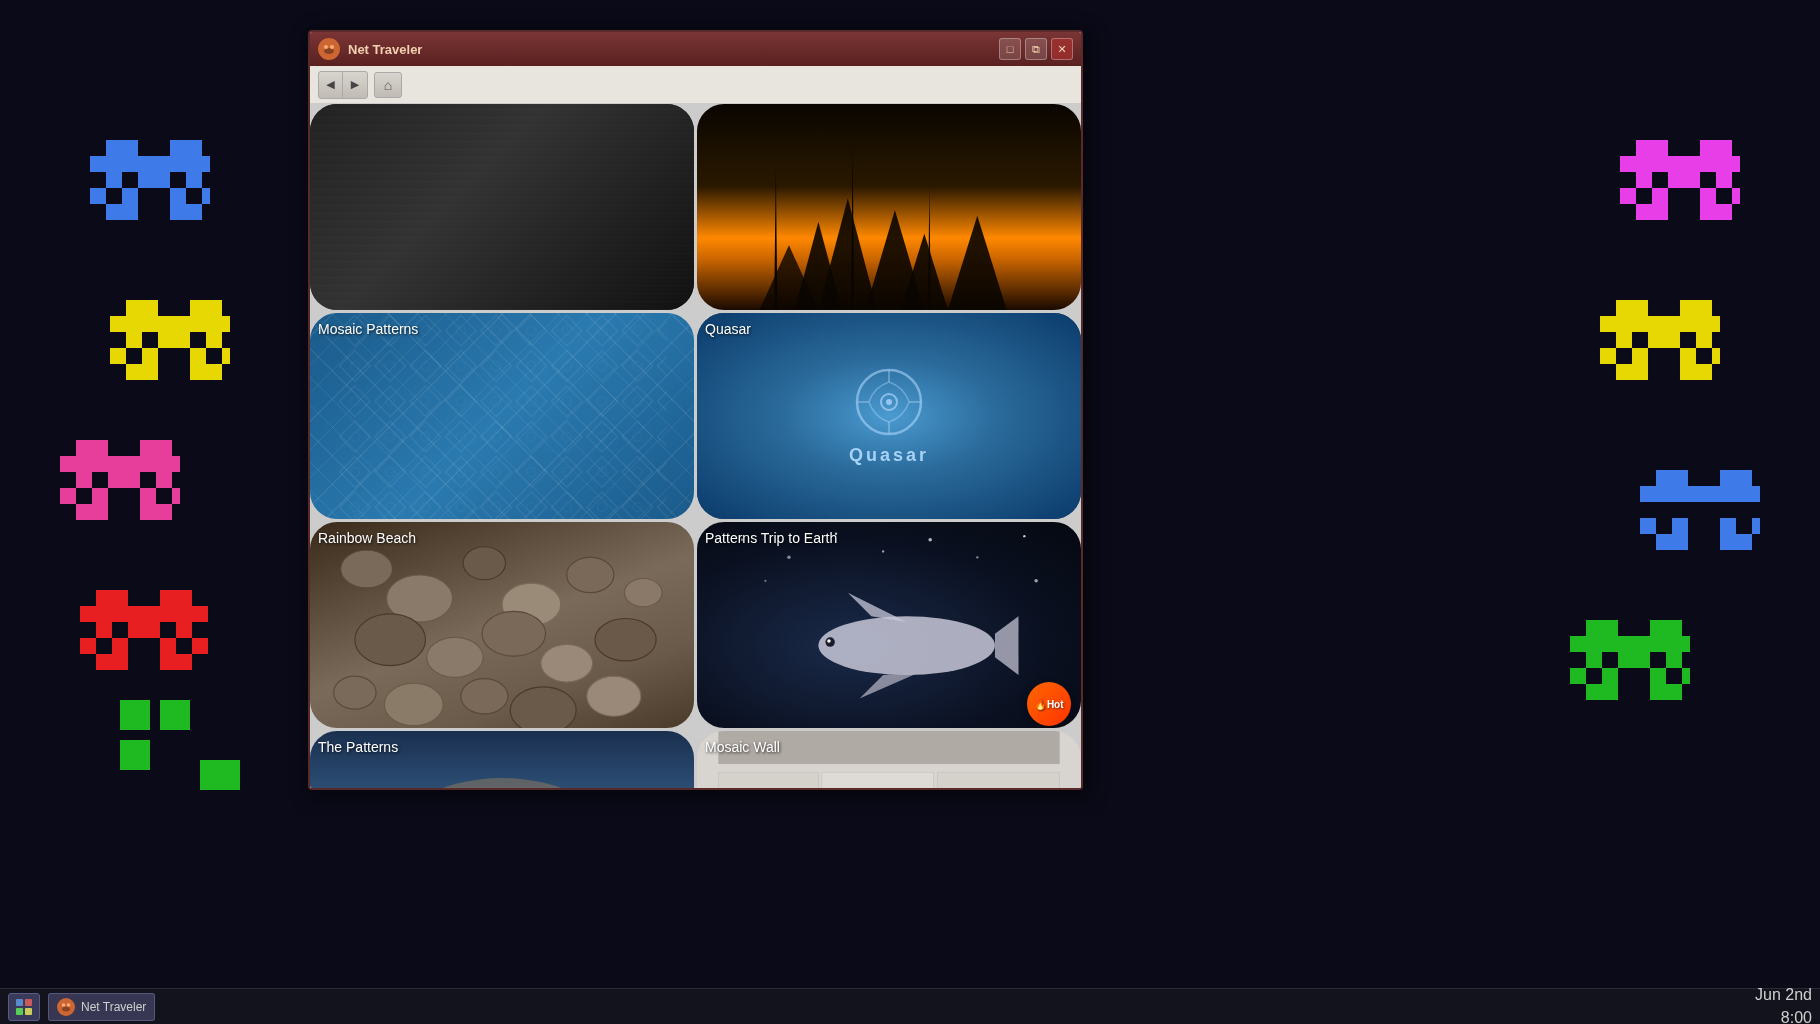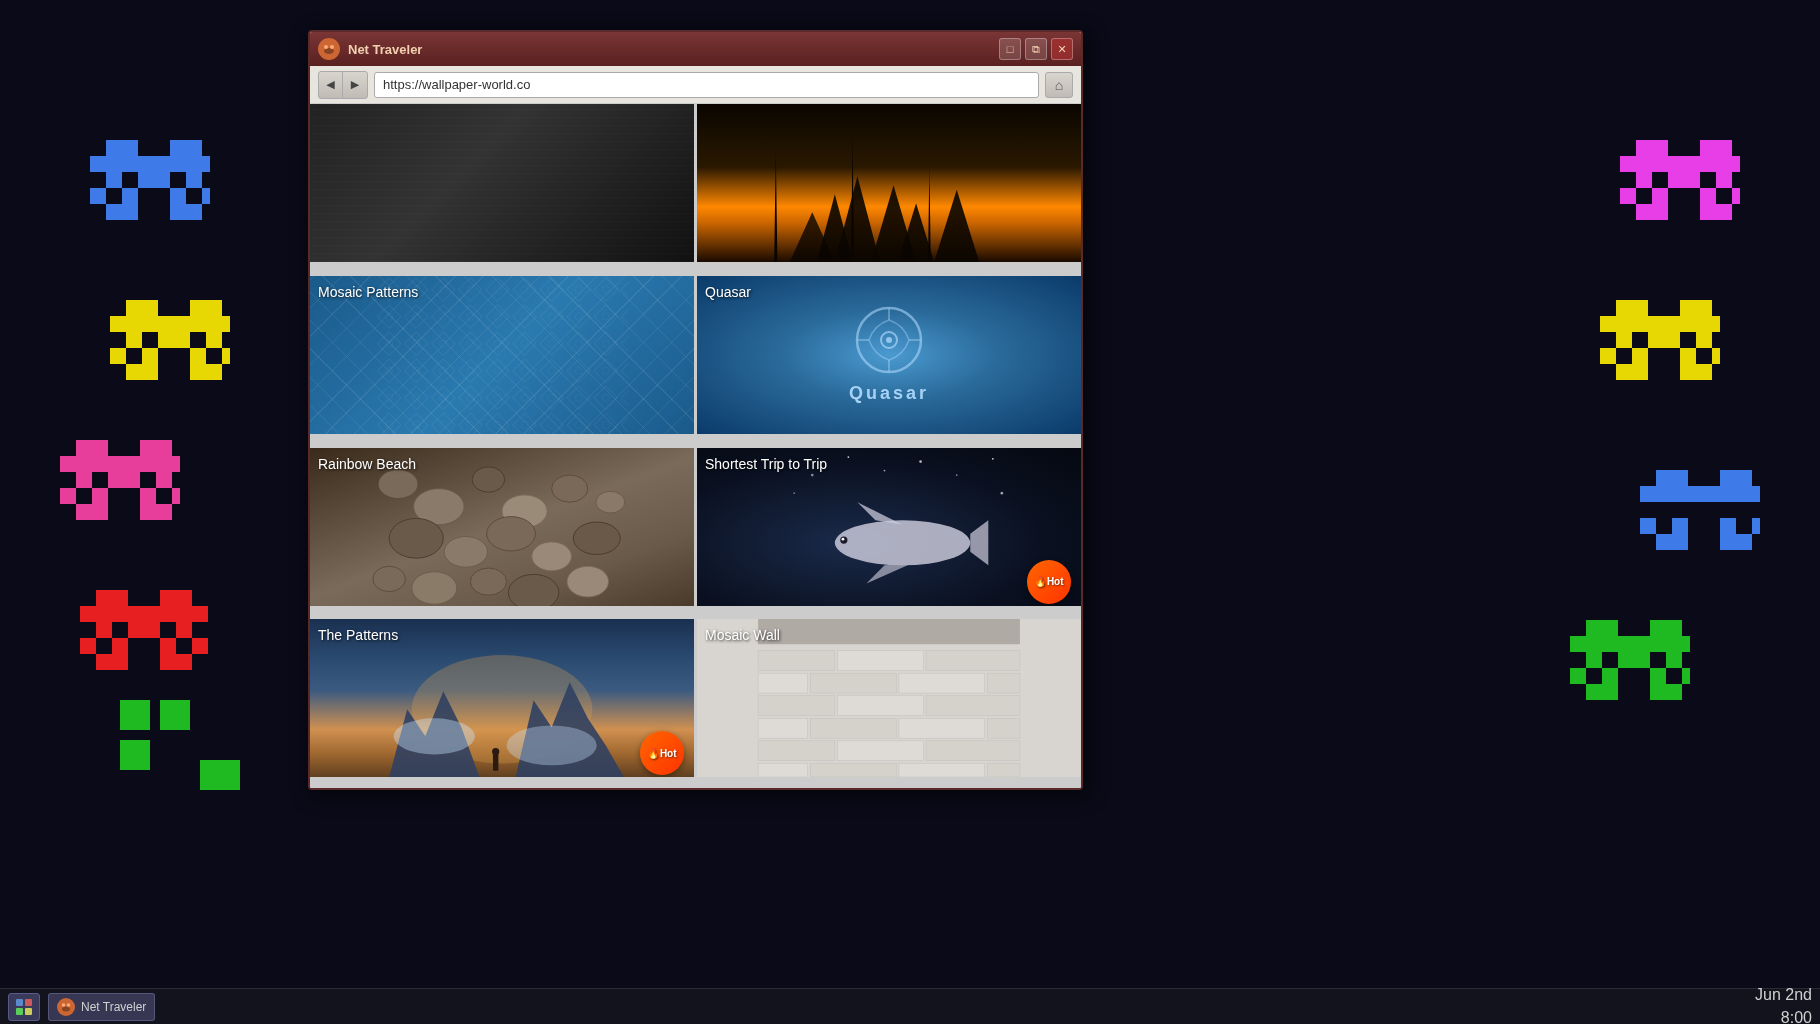--- a/index.html
+++ b/index.html
@@ -171,23 +171,24 @@
       background: #e0ddd8;
       border-left: 1px solid #bbb;
     }
     .wallpaper-grid::-webkit-scrollbar-thumb {
       background: #aaa8a5;
       border: 1px solid #999;
     }
 
     .wallpaper-item {
       position: relative;
-      height: 158px;
+      height: 206px;
       overflow: hidden;
       cursor: pointer;
+      border-radius: 27px;
     }
 
     .wallpaper-item .item-label {
       position: absolute;
       top: 8px;
       left: 8px;
       color: white;
       font-size: 14px;
       font-weight: normal;
       text-shadow: 1px 1px 3px rgba(0,0,0,0.8);
@@ -553,23 +554,20 @@
       <div class="browser-ctrl-btn">⧉</div>
       <div class="browser-ctrl-btn close">✕</div>
     </div>
   </div>
 
   <div class="browser-navbar">
     <div class="nav-arrows">
       <div class="nav-arrow">◀</div>
       <div class="nav-arrow">▶</div>
     </div>
-    <div class="address-bar">
-      <span>https://wallpaper-world.co</span>
-    </div>
     <div class="home-btn">⌂</div>
   </div>
 
   <div class="browser-content">
     <div class="wallpaper-grid">
 
       <div class="wallpaper-item bg-dark-texture">
         <div style="position:absolute;inset:0;background:linear-gradient(135deg,#222 0%,#333 40%,#111 100%);"></div>
         <div style="position:absolute;inset:0;background:repeating-linear-gradient(0deg,rgba(255,255,255,0.02) 0px,rgba(255,255,255,0.02) 1px,transparent 1px,transparent 8px);"></div>
       </div>
@@ -669,21 +667,21 @@
 
             <polygon points="155,35 175,20 175,70 155,55" fill="#b8b8c8" opacity="0.8"></polygon>
 
             <polygon points="50,20 30,0 80,25" fill="#c8c8d8" opacity="0.75"></polygon>
             <polygon points="60,70 40,90 90,68" fill="#b0b0c0" opacity="0.75"></polygon>
 
             <circle cx="15" cy="42" r="4" fill="#1a1a2a"></circle>
             <circle cx="14" cy="41" r="1.5" fill="white"></circle>
           </g>
         </svg>
-        <span class="item-label">Shortest Trip to Trip</span>
+        <span class="item-label">Patterns Trip to Earth</span>
         <div class="hot-badge">
           🔥Hot
         </div>
       </div>
 
       <div class="wallpaper-item">
         <div style="position:absolute;inset:0;background:linear-gradient(to bottom,#1a3050 0%,#2a4a70 25%,#3a5a80 45%,#d09050 70%,#a06830 85%,#604020 100%);"></div>
 
         <svg style="position:absolute;inset:0;width:100%;height:100%" viewBox="0 0 290 175">
 

